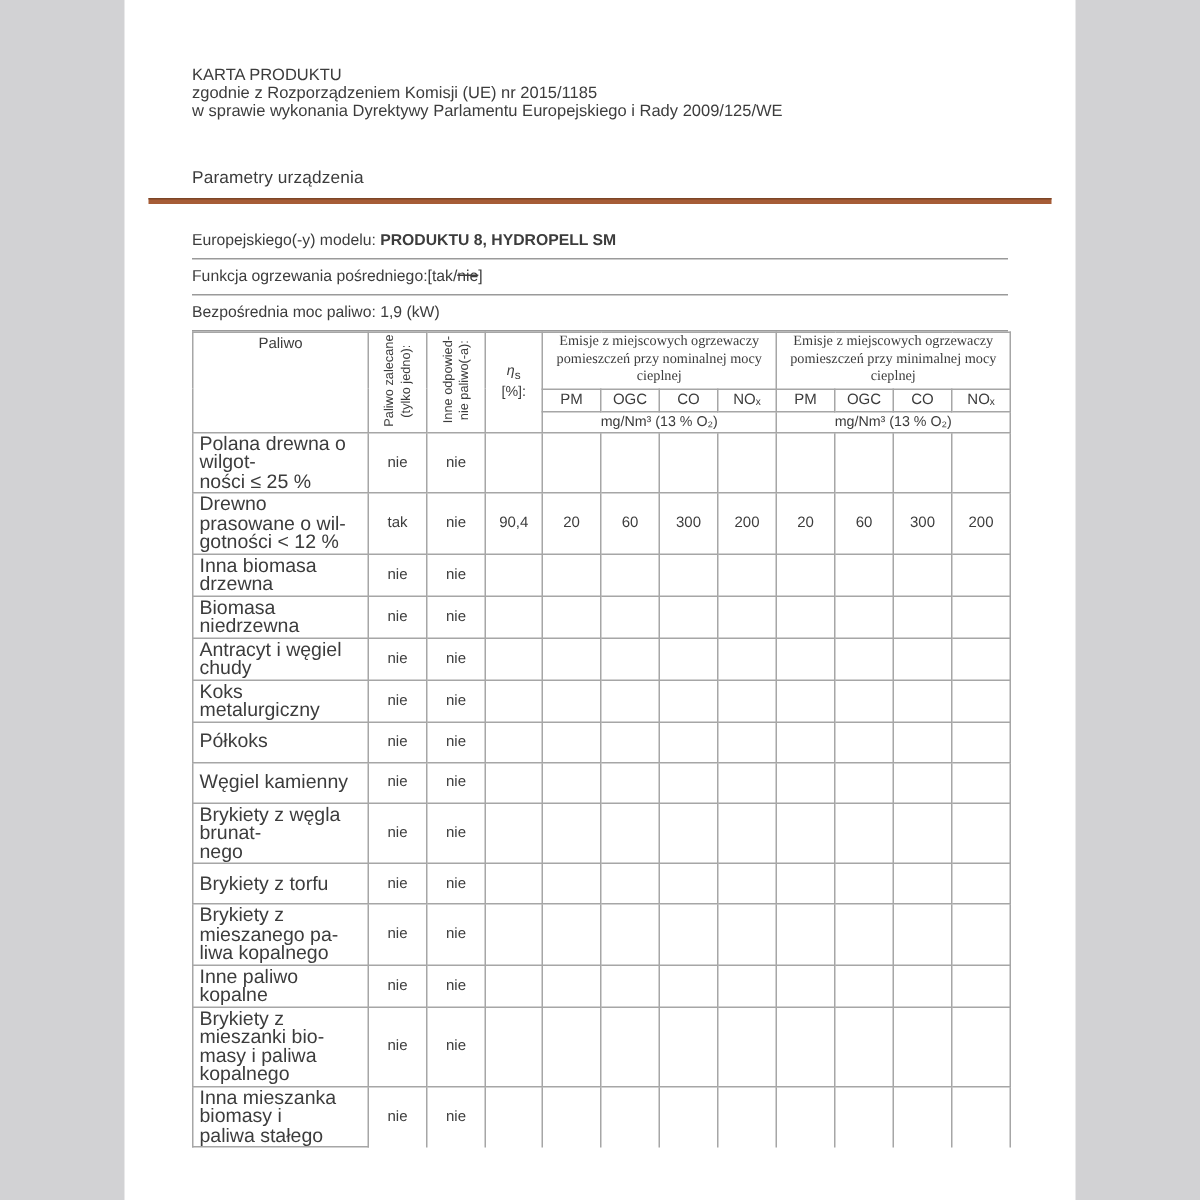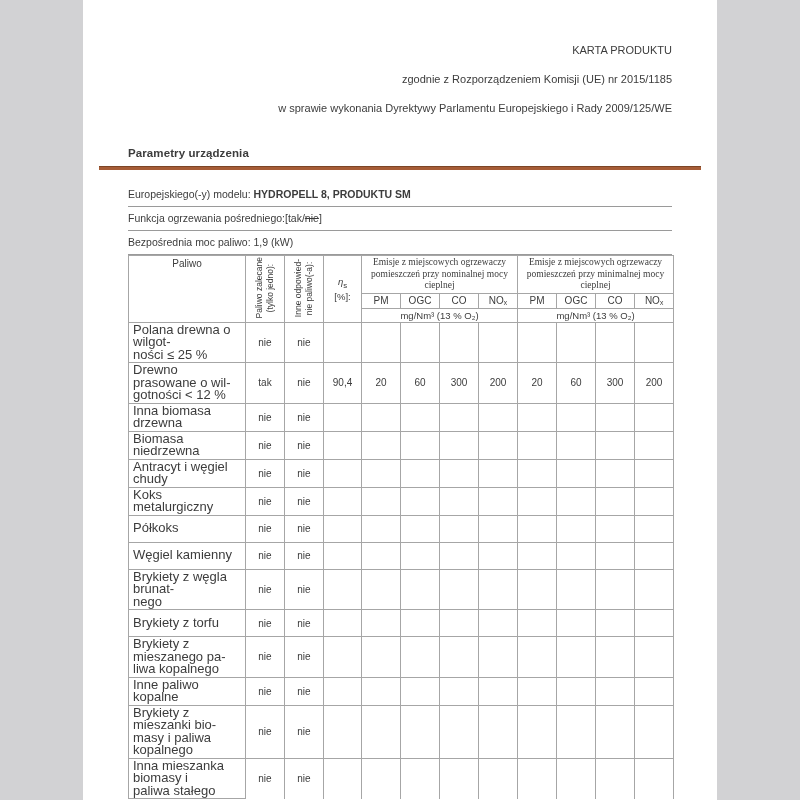--- a/index.html
+++ b/index.html
@@ -18,24 +18,24 @@
     color: var(--ink);
     position: relative;
     overflow: hidden;
   }
   .page{
     position:absolute; left:83px; top:0;
     width:634px; height:800px;
     background:#ffffff;
     padding: 0 45px;
   }
-  .doc-head{ text-align:right; }
+  .doc-head{ text-align:left; }
   .doc-title{ margin-top:44px; font-size:11px; font-weight:normal; }
-  .doc-sub{ margin-top:17px; font-size:11px; }
-  .section-heading{ margin-top:33px; font-size:11.5px; font-weight:bold; letter-spacing:0.1px; }
+  .doc-sub{ font-size:11px; }
+  .section-heading{ margin-top:33px; font-size:11.5px; font-weight:normal; letter-spacing:0.1px; }
   .accent-bar{
     height:4px; margin:7px -29px 0 -29px;
     background: var(--accent);
     border-top:1px solid var(--accent-dark);
   }
   .params{ margin-top:13px; }
   .param-row{
     font-size:10.5px; padding:5px 0 6px 0;
     border-bottom:1px solid var(--line);
   }
@@ -85,21 +85,21 @@
   <div class="doc-head">
     <p class="doc-title">KARTA PRODUKTU</p>
     <p class="doc-sub">zgodnie z Rozporządzeniem Komisji (UE) nr 2015/1185</p>
     <p class="doc-sub">w sprawie wykonania Dyrektywy Parlamentu Europejskiego i Rady 2009/125/WE</p>
   </div>
 
   <h2 class="section-heading">Parametry urządzenia</h2>
   <div class="accent-bar"></div>
 
   <div class="params">
-    <div class="param-row"><span>Europejskiego(-y) modelu: </span><b>HYDROPELL 8, PRODUKTU SM</b></div>
+    <div class="param-row"><span>Europejskiego(-y) modelu: </span><b>PRODUKTU 8, HYDROPELL SM</b></div>
     <div class="param-row"><span>Funkcja ogrzewania pośredniego:[tak/</span><span class="struck">nie</span><span>]</span></div>
     <div class="param-row"><span>Bezpośrednia moc paliwo:  </span><span>1,9 (kW)</span></div>
   </div>
 
   <table class="fuel-table">
     <colgroup>
       <col class="c-fuel">
         <col class="c-rec">
         <col class="c-oth">
         <col class="c-eta">

